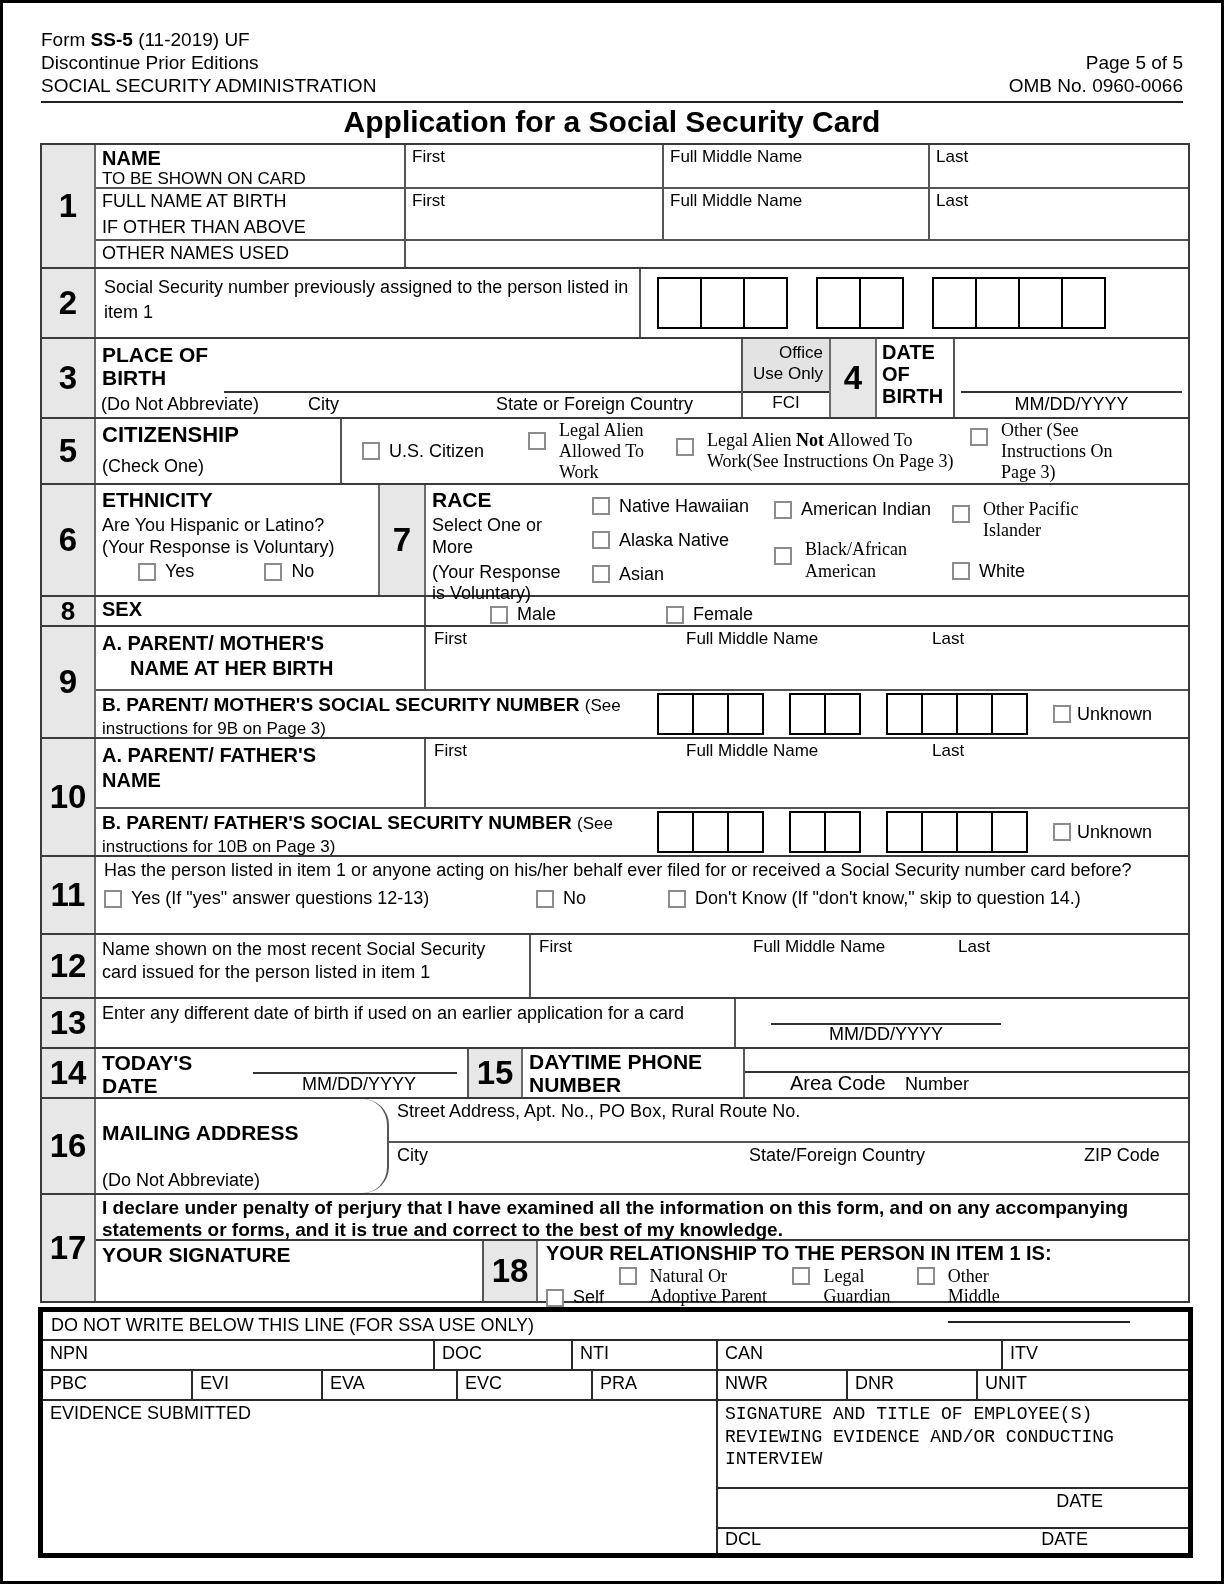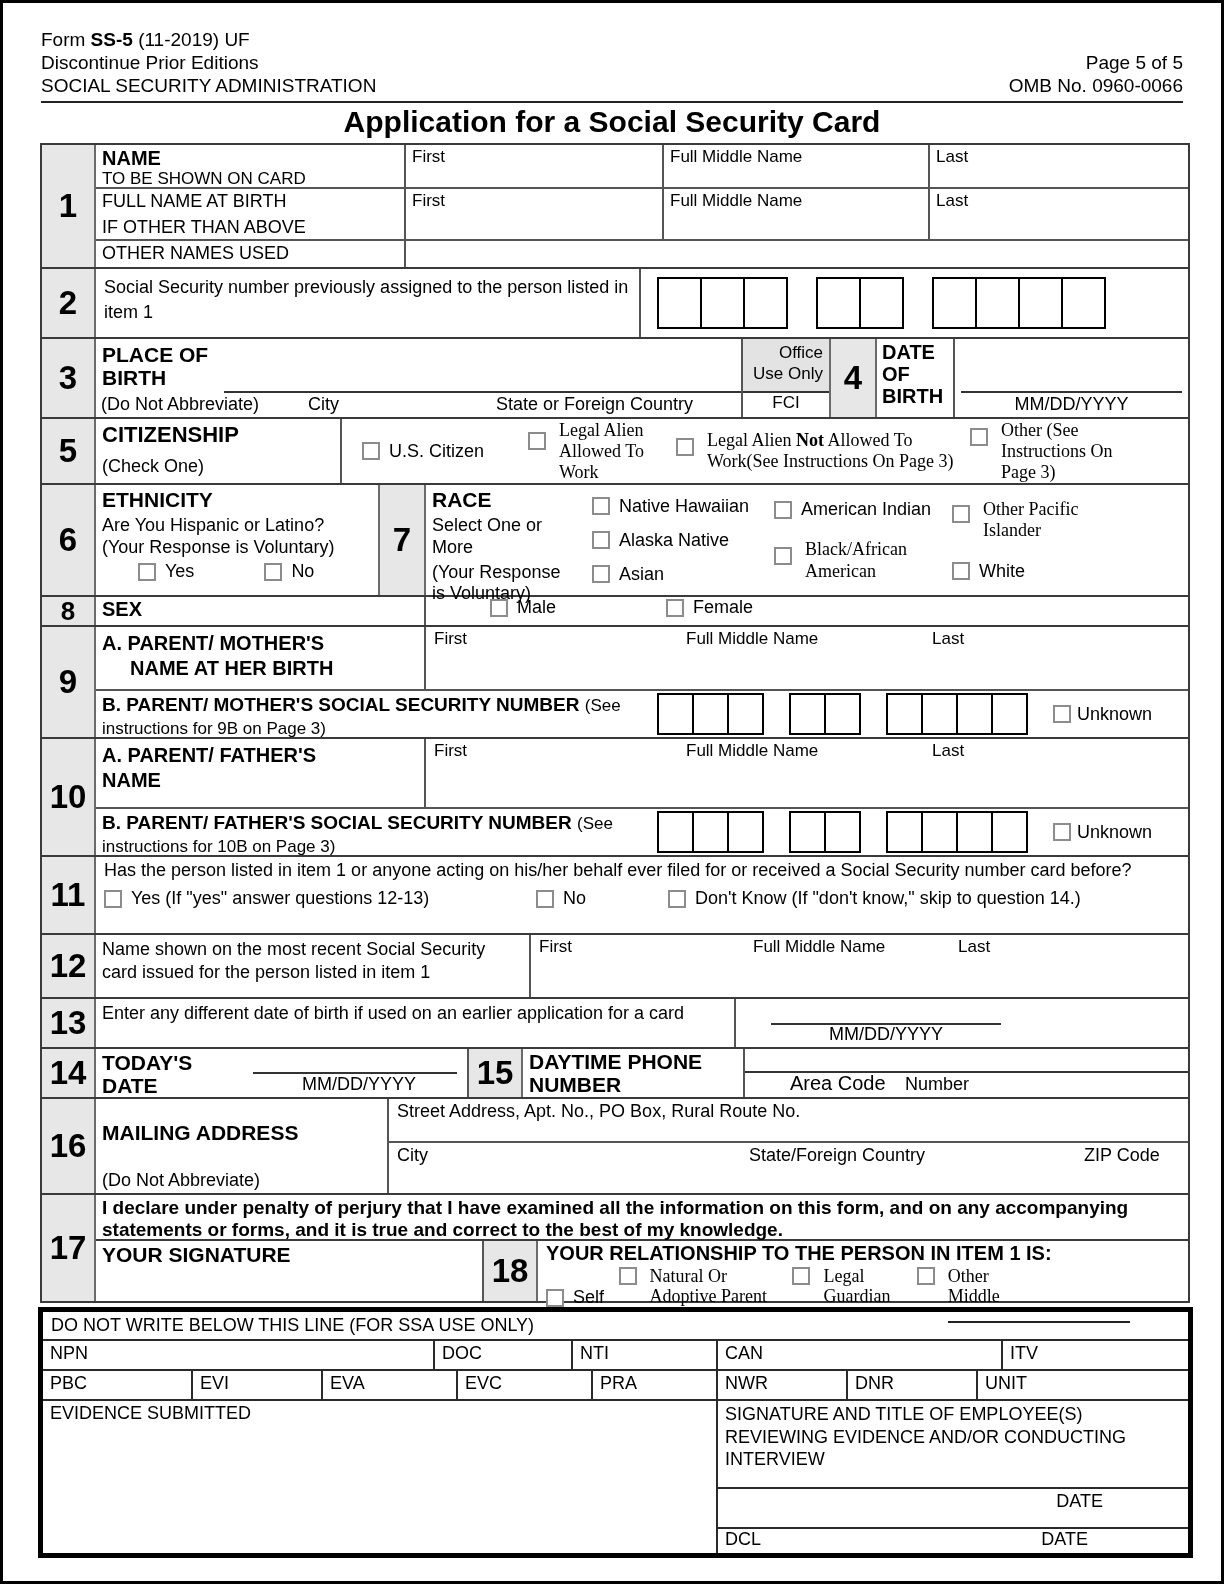--- a/index.html
+++ b/index.html
@@ -69,21 +69,21 @@
   .r67 { height:112px; }
   .eth { flex:none; width:282px; padding:3px 6px; }
   .eth-yn { display:flex; gap:70px; margin-top:3px; padding-left:36px; }
   .race-lbl { flex:none; width:166px; padding:3px 6px; }
   .race-col { display:flex; flex-direction:column; justify-content:space-around; padding:4px 0; }
   .race-c1 { flex:none; width:182px; }
   .race-c2 { flex:none; width:178px; }
 
   .r8 { height:30px; }
   .r8-label { flex:none; width:330px; border-right:2px solid #555; padding:1px 6px; }
-  .r8-opts { display:flex; align-items:flex-start; gap:110px; padding-left:64px; }
+  .r8-opts { display:flex; align-items:flex-end; gap:110px; padding-left:64px; }
 
   .r9a { height:62px; } .r9b { height:48px; }
   .p-name-lbl { flex:none; width:330px; border-right:2px solid #555; padding:4px 6px; font-size:20px; font-weight:bold; line-height:1.25; }
   .nm-fields { display:flex; flex:1; }
   .nm-f1 { flex:none; width:260px; padding:2px 8px; font-size:17px; }
   .nm-f2 { flex:none; width:246px; padding:2px 0; font-size:17px; }
   .nm-f3 { flex:1; padding:2px 0; font-size:17px; }
   .pssn-txt { flex:none; width:545px; padding:3px 6px; font-size:19px; line-height:1.2; }
   .pssn-note { font-weight:normal; font-size:17px; }
   .pssn-boxes { display:flex; align-items:center; padding-left:16px; gap:25px; }
@@ -107,21 +107,21 @@
   .r14-date { flex:none; width:218px; position:relative; border-right:2px solid #555; }
   .r14-line { position:absolute; left:2px; right:10px; bottom:23px; border-bottom:2px solid #333; }
   .r14-fmt { position:absolute; left:0; right:0; bottom:2px; text-align:center; font-size:18px; }
   .num15 { flex:none; width:54px; background:#e7e7e7; border-right:2px solid #6b6b6b; display:flex; align-items:center; justify-content:center; font-size:33px; font-weight:bold; }
   .r15-lbl { flex:none; width:222px; border-right:2px solid #555; padding:1px 6px; font-size:21px; font-weight:bold; line-height:1.1; }
   .r15-phone { position:relative; }
   .r15-line { position:absolute; left:0; right:0; bottom:24px; border-bottom:2px solid #333; }
   .r15-area { position:absolute; left:45px; bottom:2px; font-size:20px; }
   .r15-num { position:absolute; left:160px; bottom:2px; font-size:18px; }
 
-  .r16-label { flex:none; width:293px; border-right:2px solid #555; position:relative; }
+  .r16-label { flex:none; width:293px; border-right:2px solid #555; position:relative;border-radius:26px; }
   .r16-title { position:absolute; top:22px; left:6px; font-size:21px; font-weight:bold; }
   .r16-note { position:absolute; bottom:2px; left:6px; font-size:18px; }
   .r16s1 { height:42px; padding:2px 8px; font-size:18px; }
   .r16s2 { height:52px; position:relative; }
   .r16-city { position:absolute; left:8px; top:2px; font-size:18px; }
   .r16-state { position:absolute; left:360px; top:2px; font-size:18px; }
   .r16-zip { position:absolute; left:695px; top:2px; font-size:18px; }
 
   .decl { height:46px; border-bottom:2px solid #3a3a3a; padding:2px 6px; font-size:19px; font-weight:bold; line-height:1.15; }
   .r1718-bot { display:flex; height:60px; }
@@ -136,21 +136,21 @@
 
   
   .ssa { width:1155px; margin:4px 0 0 35px; border:5px solid #000; }
   .ssa-h { padding:3px 8px; font-size:18px; border-bottom:2px solid #2a2a2a; }
   .ssa-r { display:flex; border-bottom:2px solid #2a2a2a; height:30px; }
   .sc { border-right:2px solid #2a2a2a; padding:2px 7px; font-size:18px; }
   .sc:last-child { border-right:none; flex:1; }
   .ssa-bot { display:flex; height:152px; }
   .ev { flex:none; width:675px; border-right:2px solid #2a2a2a; padding:2px 7px; font-size:18px; }
   .ssa-sig { flex:1; display:flex; flex-direction:column; }
-  .sig-txt { height:88px; border-bottom:2px solid #2a2a2a; padding:2px 7px; font-size:18px; line-height:1.25; }
+  .sig-txt { height:88px; border-bottom:2px solid #2a2a2a; padding:2px 7px; font-size:18px; line-height:1.25;font-family:Liberation Mono, monospace; }
   .sig-date { height:40px; border-bottom:2px solid #2a2a2a; text-align:right; padding:2px 85px 0 0; font-size:18px; }
   .dcl-row { flex:1; display:flex; justify-content:space-between; padding:0 100px 0 7px; font-size:18px; }
 </style>
 </head>
 <body>
 
 <div class="page">
 
   <div class="hdr">
     <div class="hdr-left">

